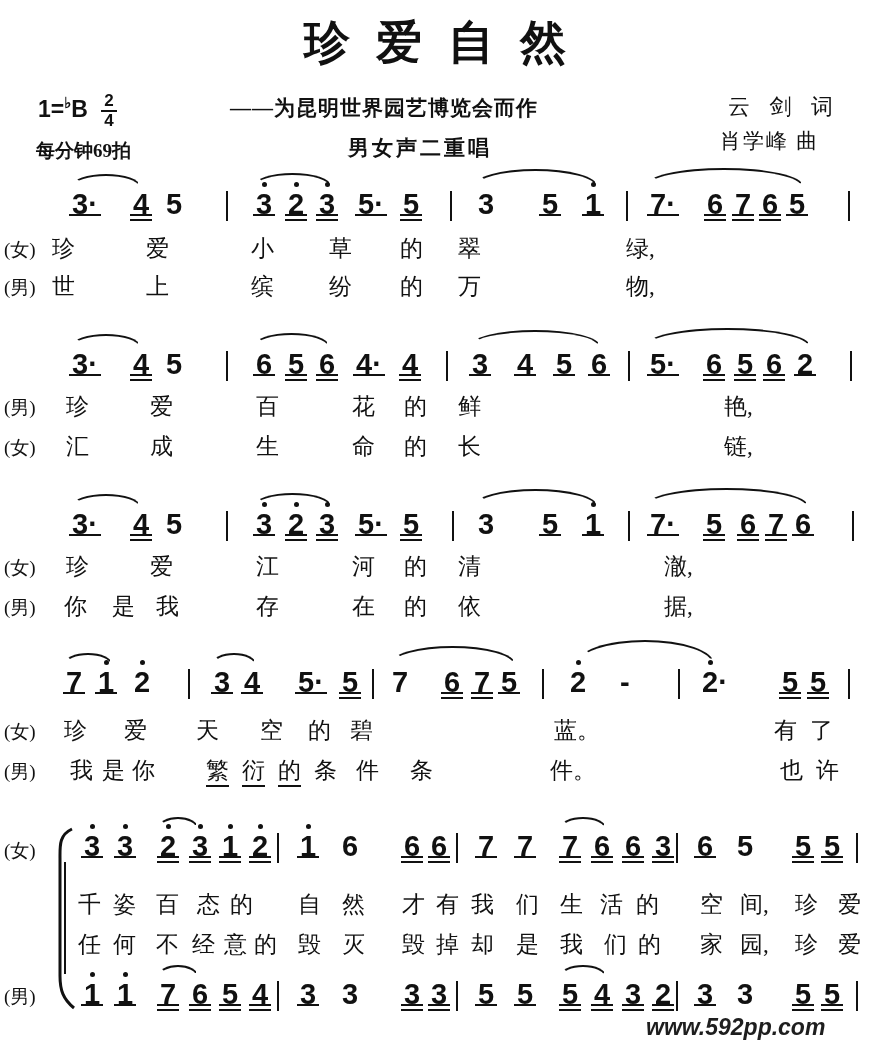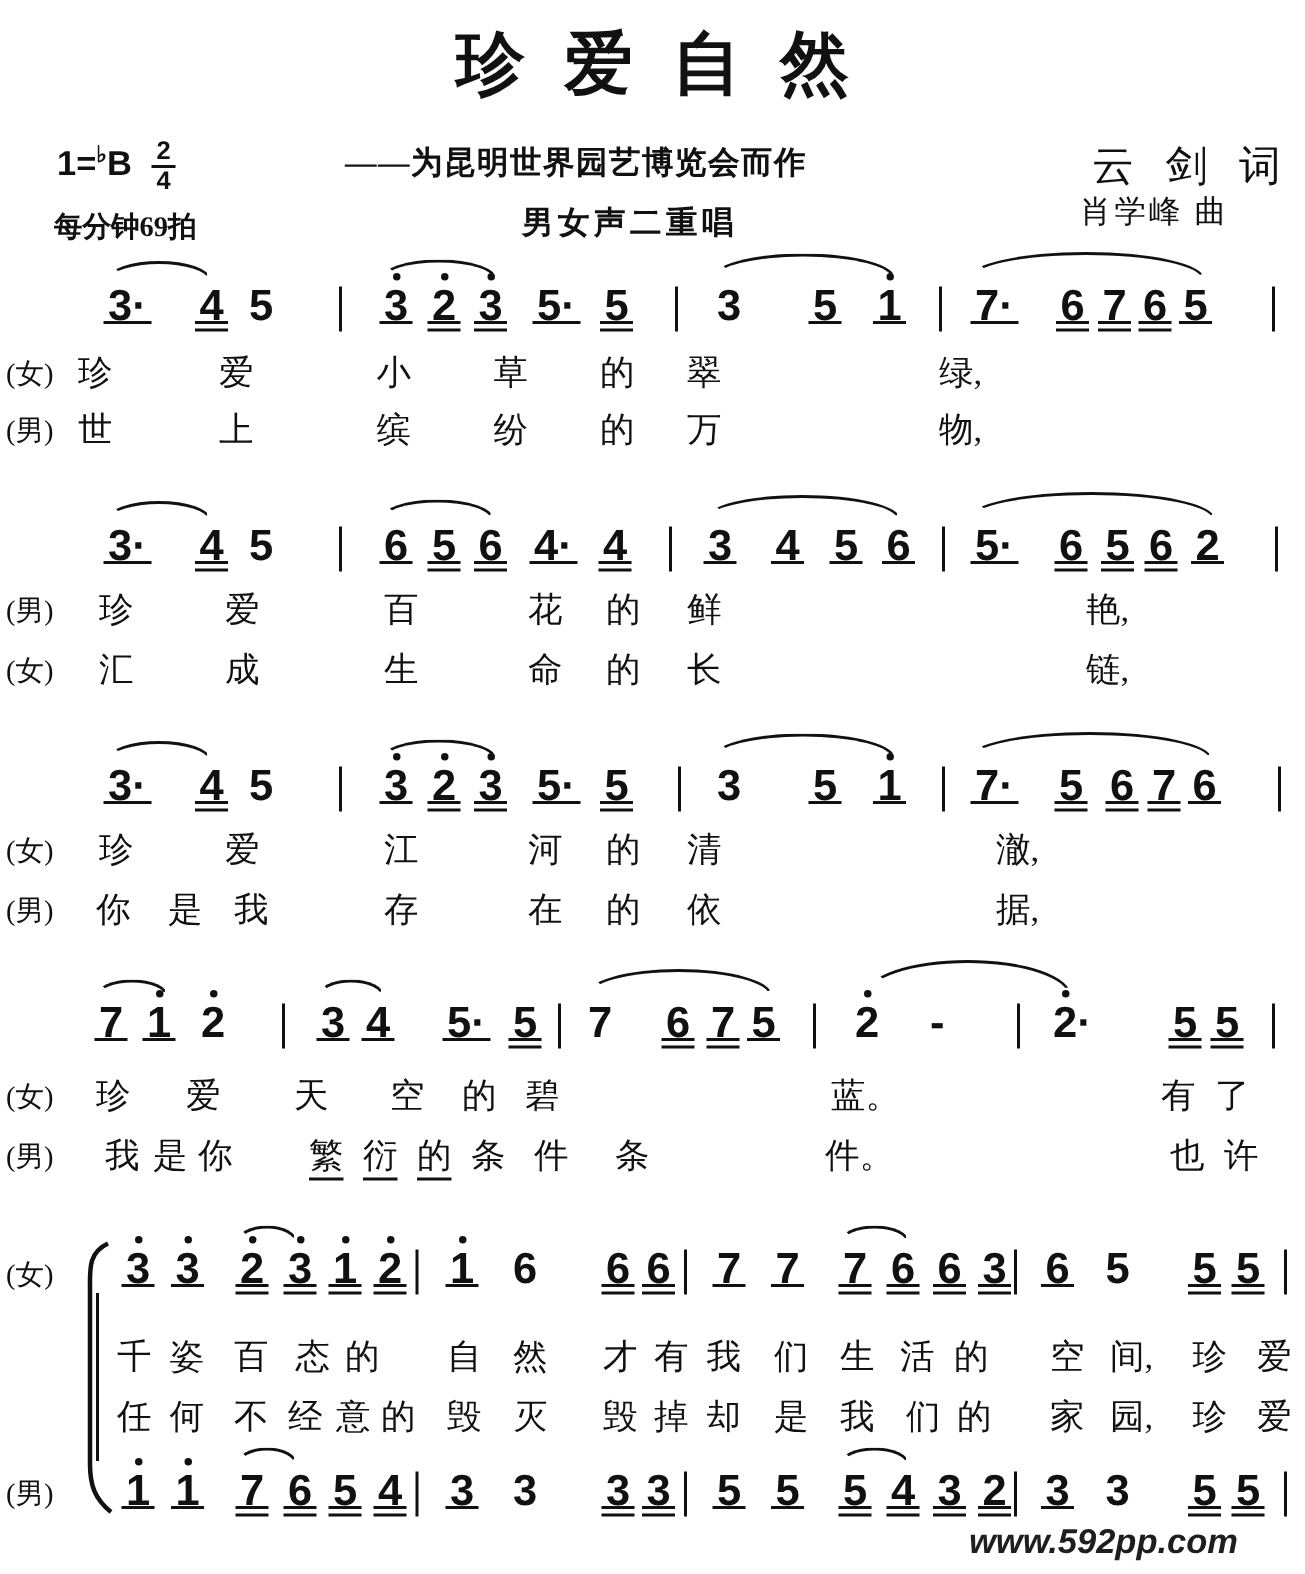--- a/index.html
+++ b/index.html
@@ -13,21 +13,21 @@
          letter-spacing:26px;text-indent:26px;}
   #keysig{top:92px;left:38px;font-size:23px;font-weight:bold;font-family:"Liberation Sans",sans-serif;}
   #keysig sup{font-size:15px;vertical-align:super;}
   .frac{display:inline-block;vertical-align:middle;margin-left:7px;text-align:center;
         font-size:17px;line-height:1.05;}
   .frac .ft{display:block;border-bottom:2px solid #111;padding:0 3px;}
   .frac .fb{display:block;}
   #tempo{top:138px;left:36px;font-size:19px;font-weight:bold;}
   #dedication{top:94px;left:230px;font-size:21px;font-weight:bold;letter-spacing:1px;}
   #ensemble{top:134px;left:348px;font-size:21px;font-weight:bold;letter-spacing:3px;}
-  #lyricist{top:92px;left:728px;font-size:28px;letter-spacing:7px;}
+  #lyricist{top:92px;left:728px;font-size:22px;letter-spacing:7px;}
   #composer{top:127px;left:720px;font-size:21px;letter-spacing:2px;}
   #watermark{top:1014px;left:646px;font-size:23px;font-weight:bold;font-style:italic;
              font-family:"Liberation Sans",sans-serif;color:#1e1e1e;}
   #score{position:absolute;left:0;top:0;width:870px;height:1049px;}
   .note{position:absolute;font-family:"Liberation Sans",sans-serif;font-weight:bold;
         font-size:29px;line-height:1;white-space:nowrap;}
   .od{position:absolute;left:6px;top:-8px;width:5px;height:5px;border-radius:50%;background:#111;}
   .ul{position:absolute;left:-3px;right:-3px;height:2px;background:#111;}
   .u1{bottom:3px;}
   .u2{bottom:-2px;}

